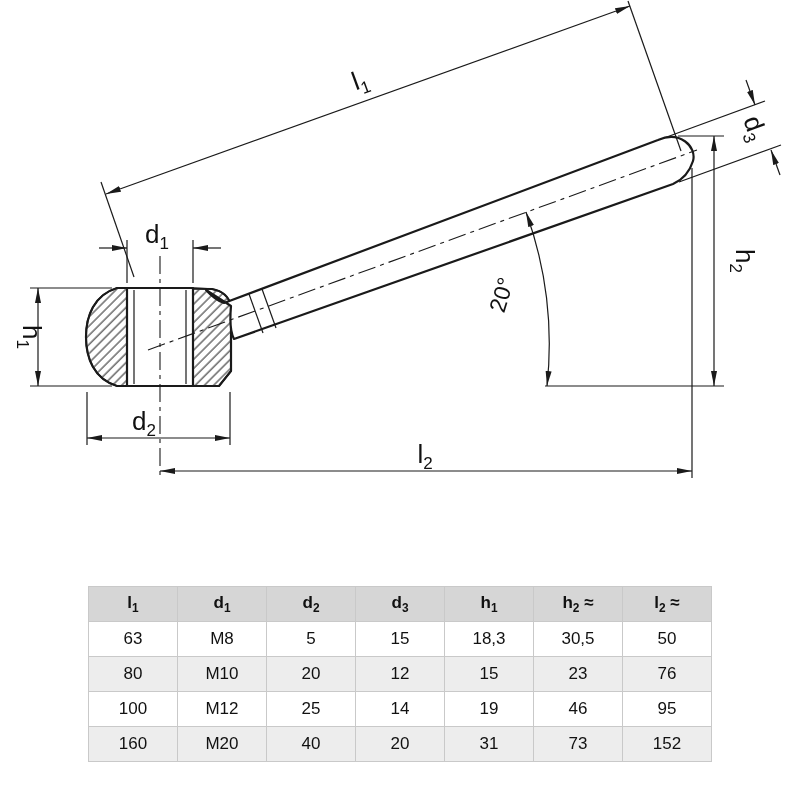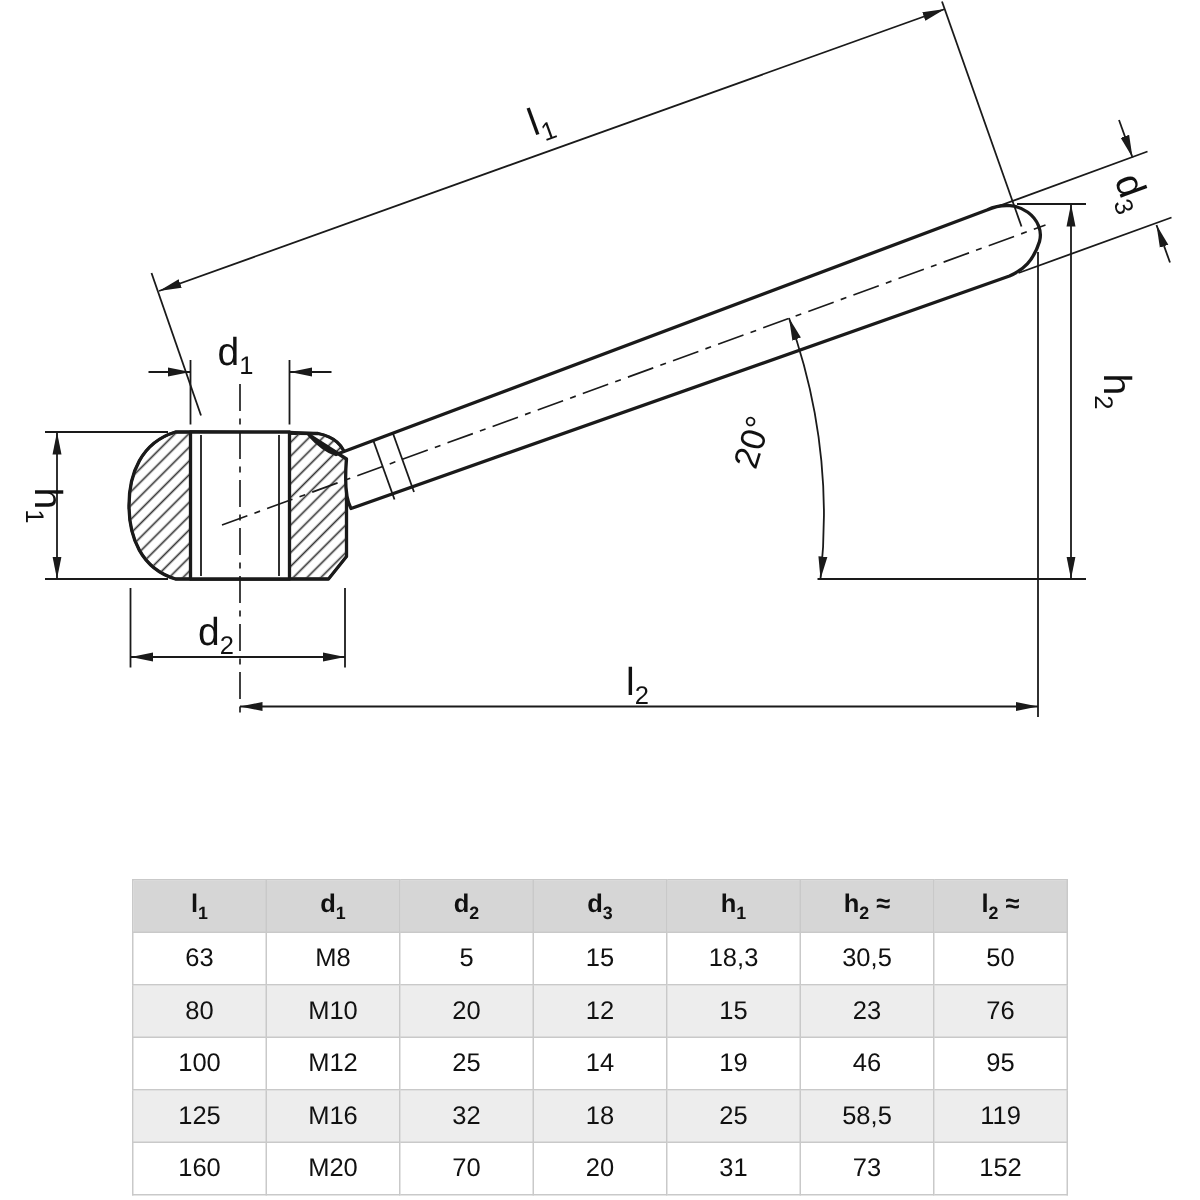--- a/index.html
+++ b/index.html
@@ -126,32 +126,23 @@
       <tr>
         <td>100</td>
         <td>M12</td>
         <td>25</td>
         <td>14</td>
         <td>19</td>
         <td>46</td>
         <td>95</td>
       </tr>
       <tr>
-        <td>125</td>
-        <td>M16</td>
-        <td>32</td>
-        <td>18</td>
-        <td>25</td>
-        <td>58,5</td>
-        <td>119</td>
-      </tr>
-      <tr>
         <td>160</td>
         <td>M20</td>
-        <td>70</td>
+        <td>40</td>
         <td>20</td>
         <td>31</td>
         <td>73</td>
         <td>152</td>
       </tr>
     </tbody>
   </table>
 </div>
 
 </body></html>

